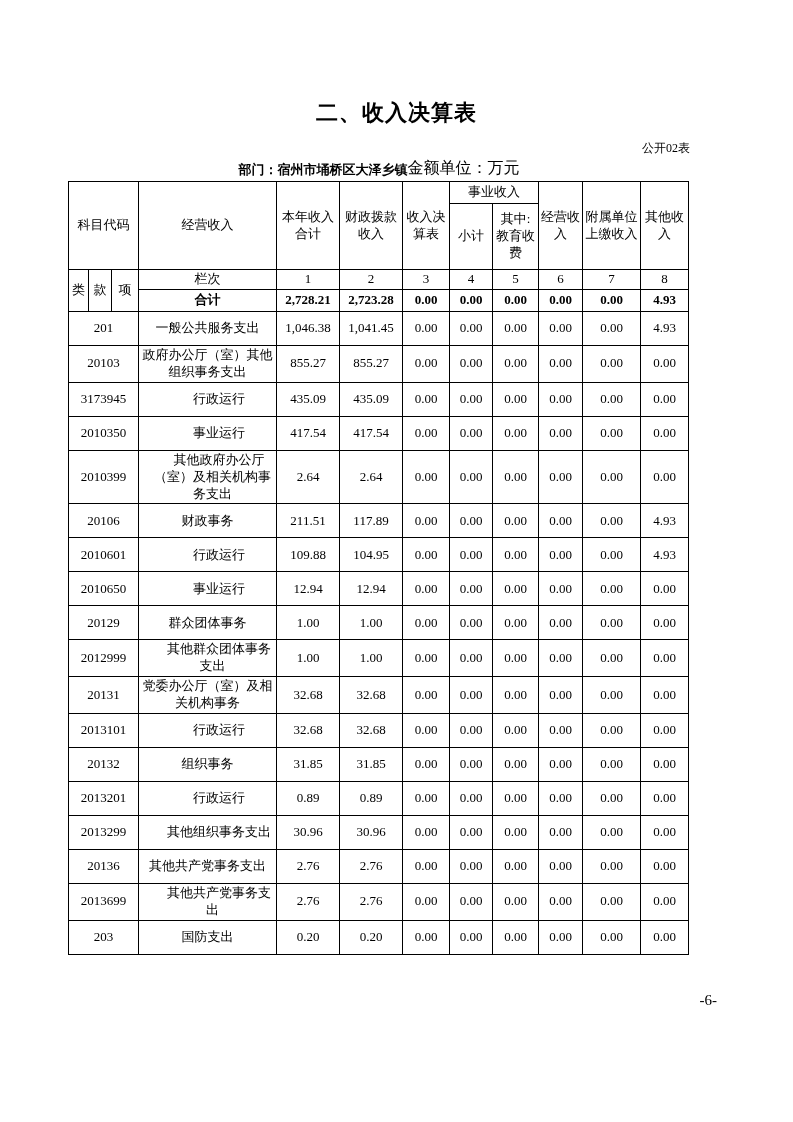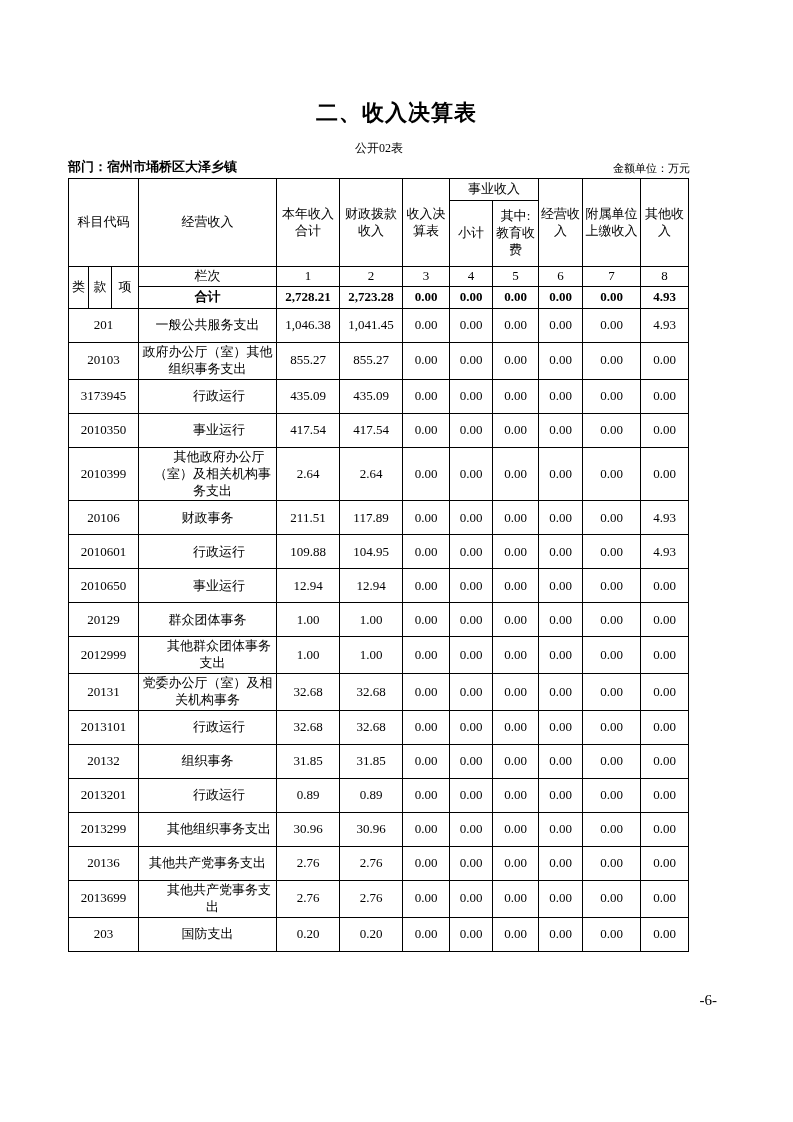--- a/index.html
+++ b/index.html
@@ -10,27 +10,27 @@
     font-family: "Liberation Serif", "DejaVu Serif", serif;
   }
   .sheet { position: relative; width: 793px; height: 1122px; overflow: hidden; }
   .title {
     margin: 0; padding-top: 98px;
     text-align: center;
     font-family: "Liberation Sans", "DejaVu Sans", sans-serif;
     font-size: 22px; font-weight: bold; letter-spacing: 1px;
   }
   .meta { width: 622px; margin-left: 68px; }
-  .sheet-label { margin-top: 12px; text-align: center; font-size: 12px; }
+  .sheet-label { margin-top: 12px; text-align: right; font-size: 12px; }
   .meta-row {
-    display: flex; justify-content: space-between; align-items: flex-end;
+    display: flex; justify-content: center; align-items: flex-end;
     font-size: 13px; margin-top: 1px; margin-bottom: 2px;
   }
   .dept { font-weight: bold; }
-  .unit { font-size: 11px; }
+  .unit { font-size: 16px; }
 
   table.income {
     border-collapse: collapse; table-layout: fixed;
     width: 620px; margin-left: 68px;
   }
   .income th, .income td {
     border: 1px solid #000;
     text-align: center; vertical-align: middle;
     font-weight: normal; font-size: 13px;
     padding: 1px 2px; overflow: hidden;

